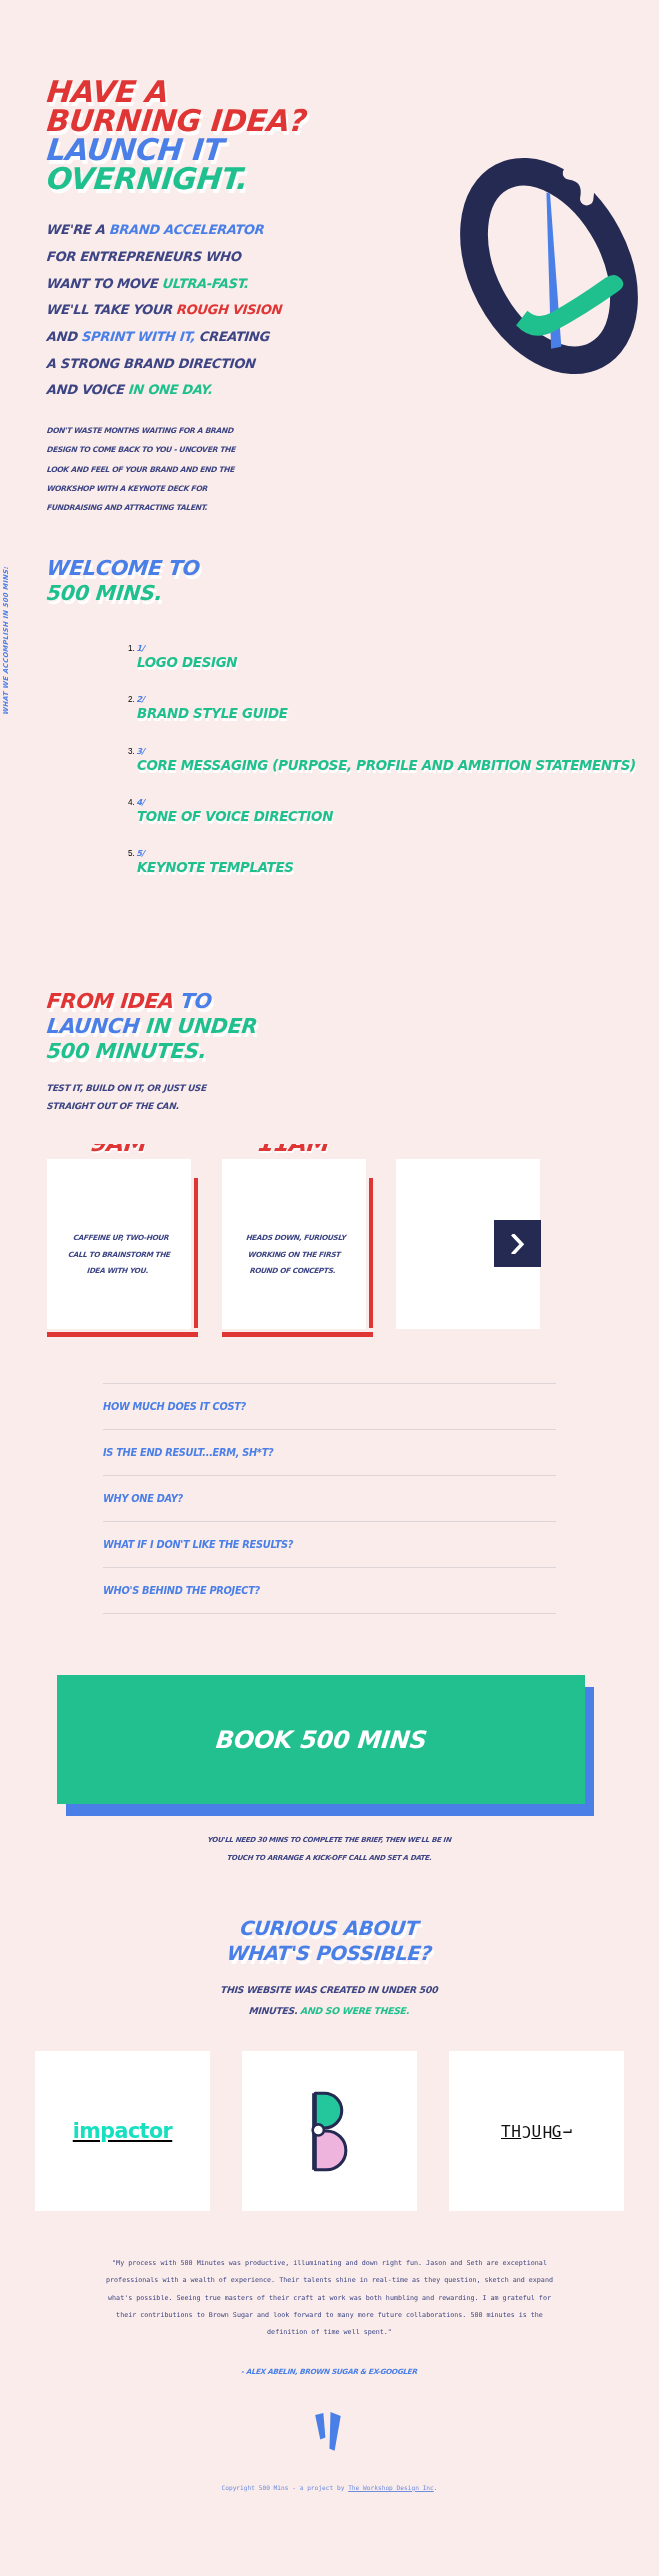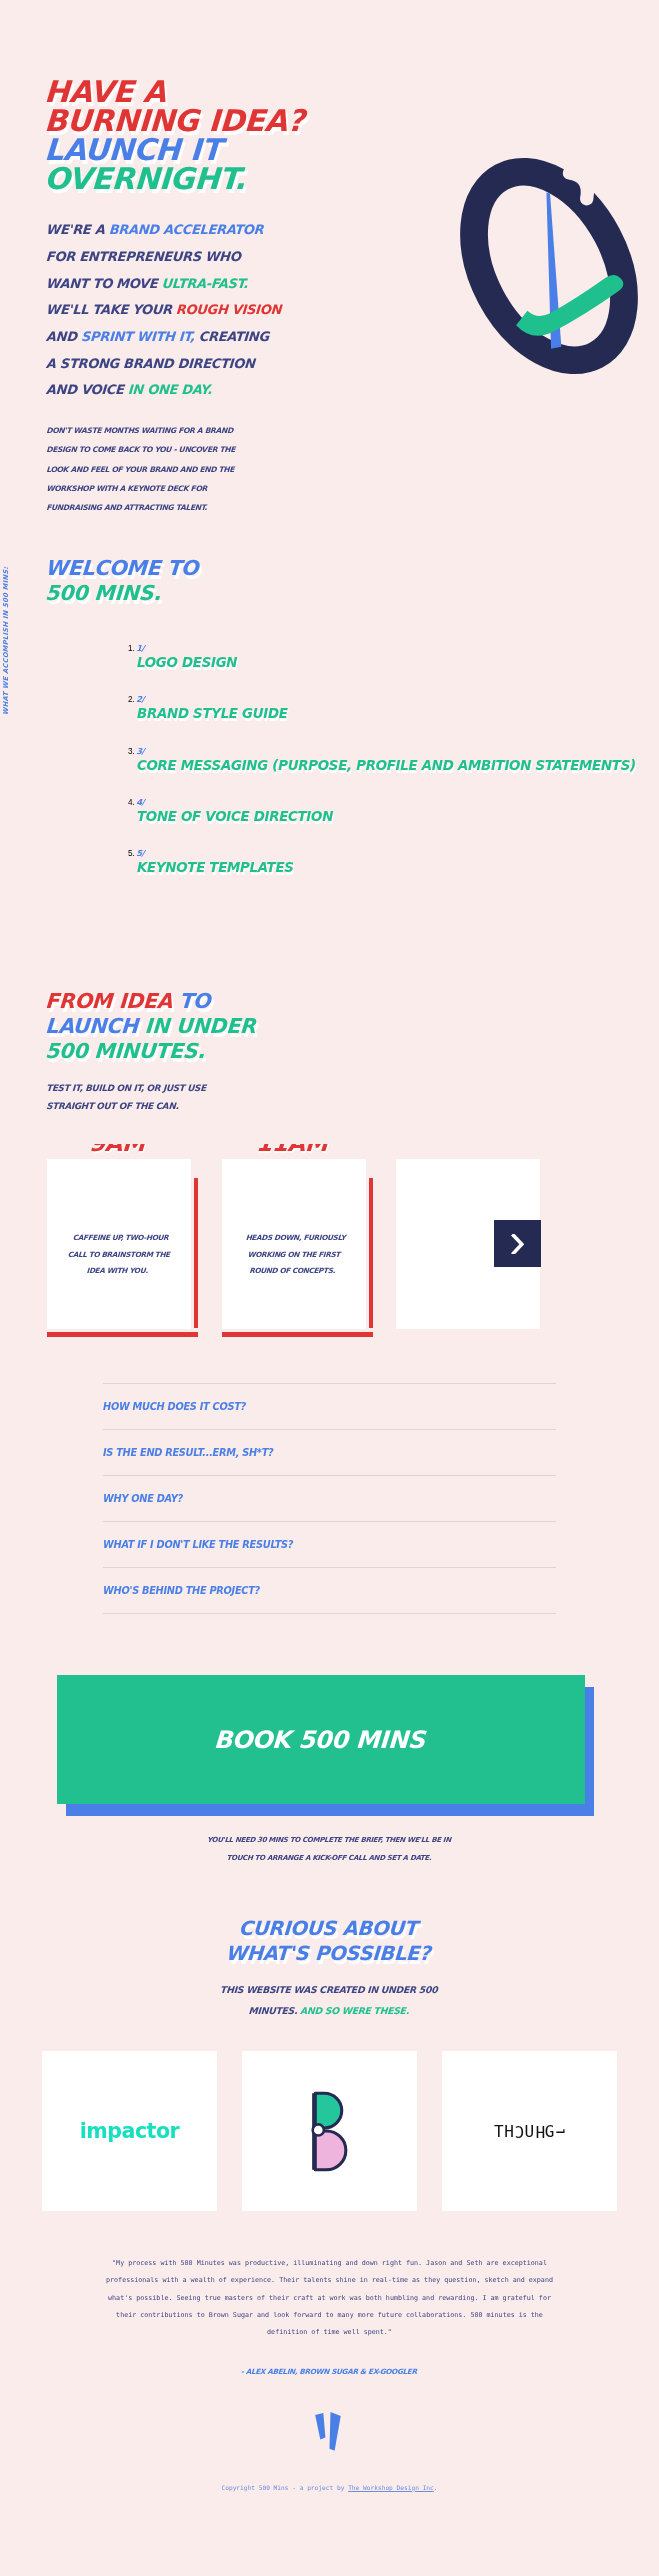--- a/index.html
+++ b/index.html
@@ -124,21 +124,21 @@
   #cta-note{margin-top:5.2px;text-align:center;padding:0 113px;}
   .cta-note-line{display:block;font-size:7px;line-height:2.5;color:#3d4585;}
 
   
   #curious{margin-top:49px;text-align:center;}
   .cur-line{display:block;font-size:19.6px;line-height:1.28;}
   #cur-sub{margin-top:13.4px;text-align:center;padding:0 108px;}
   .cur-sub-line{display:block;font-size:9.3px;line-height:2.25;color:#3d4585;}
 
   
-  #logos{margin-top:30px;display:flex;justify-content:center;gap:25px;}
+  #logos{margin-top:30px;display:flex;justify-content:center;gap:32px;text-decoration:underline;}
   .logocard{
     width:175px;height:160px;background:#fff;
     display:flex;align-items:center;justify-content:center;
   }
   .logo-impactor{
     font-family:"DejaVu Sans",sans-serif;font-weight:700;font-size:20.6px;
     color:#17e0c0;letter-spacing:-0.5px;
   }
   .logo-thought{
     font-family:"DejaVu Sans Mono",monospace;font-weight:400;font-size:16px;

